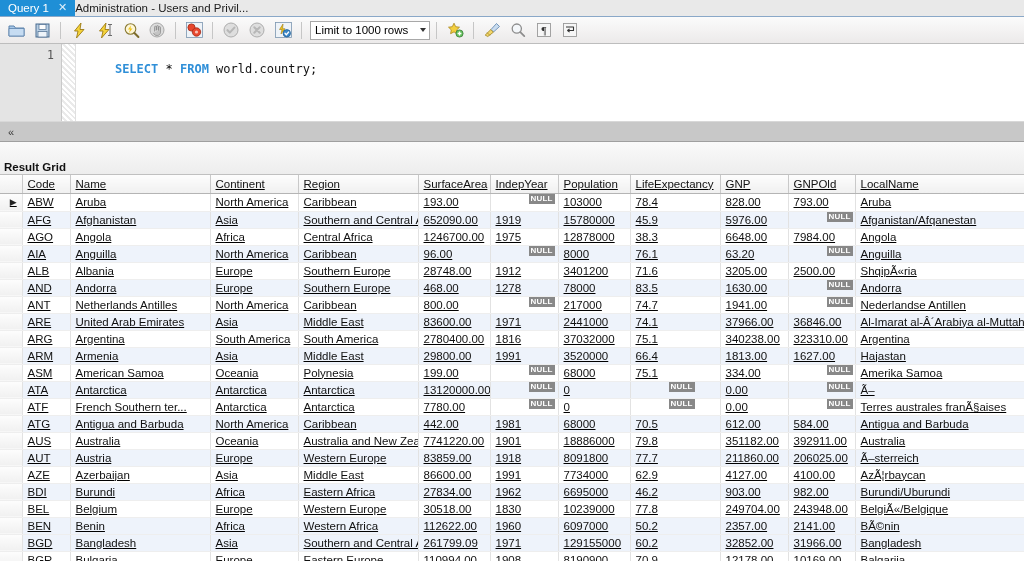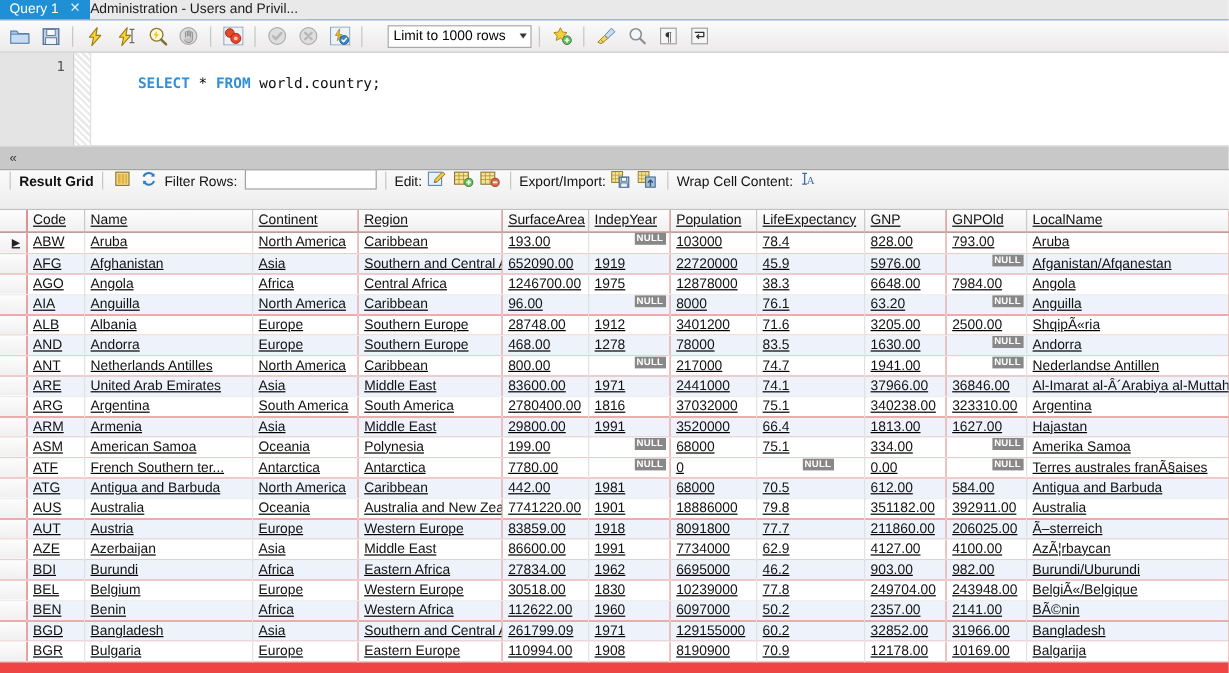--- a/index.html
+++ b/index.html
@@ -69,21 +69,21 @@
   }
   .limit-box {
     height: 19px;
     width: 120px;
     background: #ffffff;
     border: 1px solid #a8a8a8;
     display: flex;
     align-items: center;
     font-size: 11.5px;
     padding-left: 4px;
-    margin-left: 15px;
+    margin-left: 2px;
     position: relative;
     text-align: right;
   }
   .limit-arrow {
     position: absolute;
     right: 3px;
     width: 0; height: 0;
     border-left: 3.5px solid transparent;
     border-right: 3.5px solid transparent;
     border-top: 4px solid #333;
@@ -137,24 +137,25 @@
     font-size: 11px; color: #3a3a3a;
     cursor: default;
   }
 
   
   #result-toolbar {
     height: 24px;
     background: linear-gradient(#fafafa, #ededed);
     border-bottom: 1px solid #c0c0c0;
     display: flex;
-    align-items: flex-end;
+    align-items: flex-start;
     padding: 16px 4px;
     font-size: 11.5px;
     gap: 3px;
+    flex-direction: column;
   }
   .rt-sep {
     width: 1px; height: 15px;
     background: #c6c6c6;
     margin: 0 4px;
   }
   .rt-label { white-space: nowrap; color: #111; }
   .rt-strong { font-weight: bold; white-space: nowrap; color: #111; }
   .rt-icon {
     width: 19px; height: 18px;
@@ -543,21 +544,21 @@
           <td>Aruba</td>
         </tr>
         <tr class="alt">
           <td class="rowhdr"></td>
           <td>AFG</td>
           <td>Afghanistan</td>
           <td>Asia</td>
           <td>Southern and Central Asia</td>
           <td>652090.00</td>
           <td>1919</td>
-          <td>22720000</td>
+          <td>15780000</td>
           <td>45.9</td>
           <td>5976.00</td>
           <td class="nullcell"><span class="nullbadge">NULL</span></td>
           <td>Afganistan/Afqanestan</td>
         </tr>
         <tr class="norm">
           <td class="rowhdr"></td>
           <td>AGO</td>
           <td>Angola</td>
           <td>Africa</td>
@@ -675,20 +676,34 @@
           <td>Oceania</td>
           <td>Polynesia</td>
           <td>199.00</td>
           <td class="nullcell"><span class="nullbadge">NULL</span></td>
           <td>68000</td>
           <td>75.1</td>
           <td>334.00</td>
           <td class="nullcell"><span class="nullbadge">NULL</span></td>
           <td>Amerika Samoa</td>
         </tr>
+        <tr class="alt">
+          <td class="rowhdr"></td>
+          <td>ATA</td>
+          <td>Antarctica</td>
+          <td>Antarctica</td>
+          <td>Antarctica</td>
+          <td>13120000.00</td>
+          <td class="nullcell"><span class="nullbadge">NULL</span></td>
+          <td>0</td>
+          <td class="nullcell"><span class="nullbadge">NULL</span></td>
+          <td>0.00</td>
+          <td class="nullcell"><span class="nullbadge">NULL</span></td>
+          <td>Ã–</td>
+        </tr>
         <tr class="norm">
           <td class="rowhdr"></td>
           <td>ATF</td>
           <td>French Southern ter...</td>
           <td>Antarctica</td>
           <td>Antarctica</td>
           <td>7780.00</td>
           <td class="nullcell"><span class="nullbadge">NULL</span></td>
           <td>0</td>
           <td class="nullcell"><span class="nullbadge">NULL</span></td>

